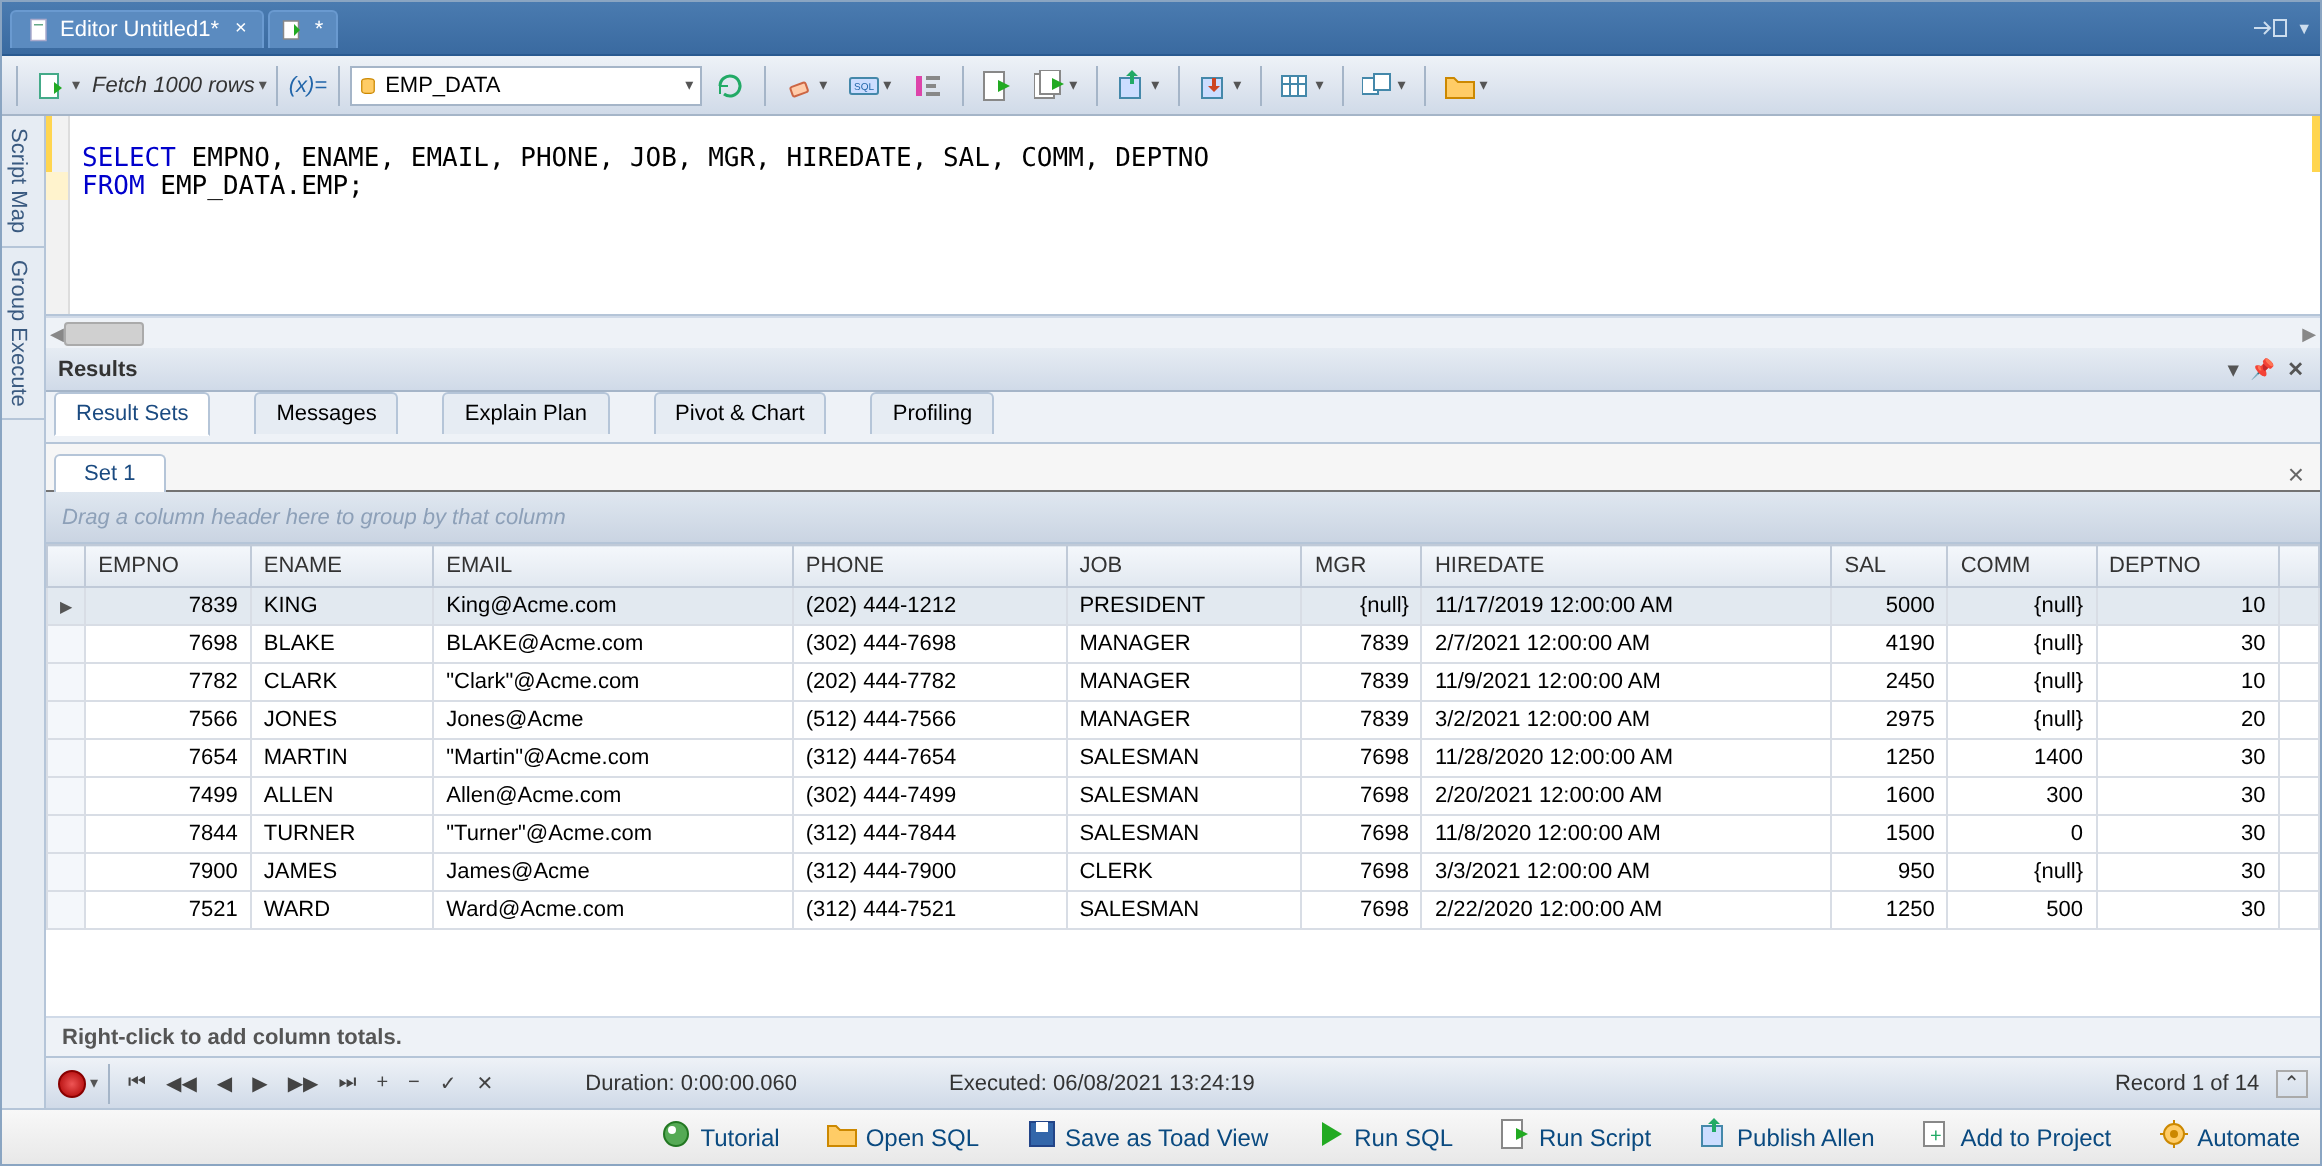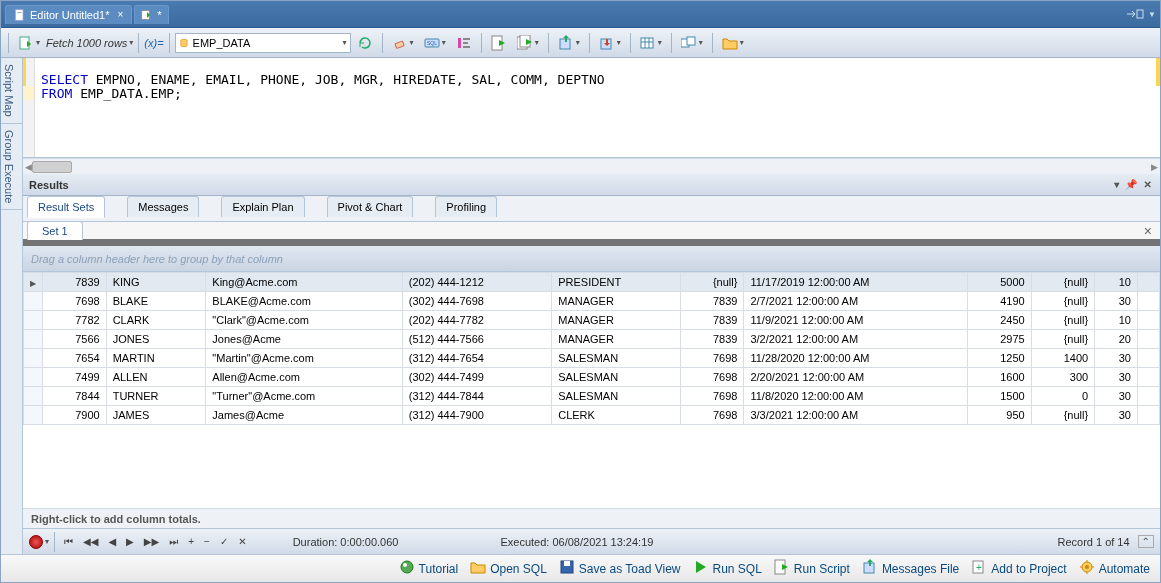--- a/index.html
+++ b/index.html
@@ -33,39 +33,39 @@
 .editor-wrap .rmark { position:absolute; right:0; top:0; width:4px; height:28px; background:#ffd54f; }
 .hscroll { height:16px; background:#eef2f7; border-top:1px solid #d0dae8; display:flex; align-items:center; padding:0 2px; font-size:9px; color:#888; }
 .hscroll .thumb { background:#d0d0d0; border:1px solid #aaa; width:40px; height:12px; border-radius:2px; }
 .results-area { flex: 1; display: flex; flex-direction: column; background:#fff; overflow:hidden;}
 .results-hdr { background: linear-gradient(to bottom,#e6ecf3,#d0dae8); border-bottom:1px solid #a5b5c8; height:22px; display:flex; align-items:center; padding:0 6px; font-size:11px; color:#333; font-weight:bold;}
 .results-hdr .ctl { margin-left:auto; display:flex; gap:2px; color:#555; font-size:10px; }
 .results-hdr .ctl span { cursor:pointer; padding:0 2px;}
 .tabs-row { display:flex; background:#eef2f7; border-bottom:1px solid #b5c5d8; height:26px; align-items:flex-start; padding-left:4px;gap:20px;}
 .rtab { border:1px solid #b5c5d8; border-bottom:none; padding:4px 10px; font-size:11px; background:#e6ecf3; margin-right:2px; cursor:pointer; border-radius:3px 3px 0 0;}
 .rtab.active { background:#fff; color:#1a4a80; border-bottom:1px solid #fff; margin-bottom:-1px;}
-.set-row { display:flex; background:#f6f6f6; border-bottom:7px solid #737373; height:24px; align-items:flex-end; padding-left:4px;}
+.set-row { display:flex; background:#f6f6f6; border-bottom:1px solid #737373; height:24px; align-items:flex-end; padding-left:4px;}
 .set-tab { border:1px solid #b5c5d8; border-bottom:none; padding:3px 14px; font-size:11px; background:#fff; color:#1a4a80; border-radius:3px 3px 0 0; margin-bottom:-1px;}
 .set-row .xbtn { margin-left:auto; padding:0 8px; font-size:14px; color:#666; cursor:pointer;}
 .group-bar { background:linear-gradient(to bottom,#dfe7f0,#cad4e2); border-bottom:1px solid #b5c5d8; height:26px; display:flex; align-items:center; padding:0 8px; font-size:11px; color:#8da0b8; font-style:italic;}
 .grid-wrap { flex:1; overflow:auto; position:relative;}
 table.grid { border-collapse:collapse; width:100%; font-size:11px; }
 table.grid th { background:linear-gradient(to bottom,#f4f7fb,#e1e8f0); border:1px solid #c0cad8; padding:4px 6px; text-align:left; font-weight:normal; color:#333; position:sticky; top:0; height:20px;}
 table.grid td { border:1px solid #d8dde5; padding:3px 6px; background:#fff; white-space:nowrap;}
 table.grid tr.sel td { background:#e2e9f0; }
 table.grid td.num { text-align:right; }
 table.grid td.rowh { background:#f4f7fb; width:16px; }
 table.grid tr.sel td.rowh::before { content:'▶'; font-size:8px; color:#555;}
 .grid-footer { background:#eef2f7; border-top:1px solid #d0dae8; height:20px; display:flex; align-items:center; padding:0 8px; font-size:11px; color:#555;font-weight:bold;}
 .nav-bar { background:linear-gradient(to bottom,#eef2f7,#d0dae8); border-top:1px solid #b5c5d8; height:26px; display:flex; align-items:center; padding:0 6px; gap:2px;}
 .nav-bar .rec { width:14px; height:14px; border-radius:50%; background:radial-gradient(circle,#e55,#a00); border:1px solid #800;}
 .nav-bar .nbtn { padding:2px 4px; font-size:10px; color:#444; cursor:pointer; font-family:Arial;}
 .nav-bar .info { margin-left:40px; font-size:11px; color:#333;}
 .nav-bar .recinfo { margin-left:auto; font-size:11px; color:#333; padding-right:6px;}
-.bottom-bar { background:linear-gradient(to bottom,#f8f8f8,#e8e8e8); border-top:1px solid #b5c5d8; height:28px; display:flex; align-items:center; justify-content:flex-end; padding:0 10px; gap:12px;}
+.bottom-bar { background:linear-gradient(to bottom,#f8f8f8,#e8e8e8); border-top:1px solid #b5c5d8; height:28px; display:flex; align-items:center; justify-content:flex-end; padding:0 10px; gap:23px;}
 .bb-item { display:flex; align-items:center; gap:4px; font-size:12px; color:#0a4a80; cursor:pointer;}
 .bb-item svg { width:16px; height:16px;}
 </style>
 </head>
 <body>
 
 <div class="title-bar">
   <div class="tab">
     <svg viewBox="0 0 16 16">
         <rect x="2" y="1" width="10" height="14" fill="#fff" stroke="#aac"></rect>
@@ -236,20 +236,34 @@
       <div class="set-row">
         <div class="set-tab">Set 1</div>
         <span class="xbtn">×</span>
       </div>
       <div class="group-bar">
         <span>Drag a column header here to group by that column</span>
       </div>
       <div class="grid-wrap">
         <table class="grid" id="grid">
             <tbody>
+              <tr>
+                <th style="width:16px"></th>
+                <th>EMPNO</th>
+                <th>ENAME</th>
+                <th>EMAIL</th>
+                <th>PHONE</th>
+                <th>JOB</th>
+                <th>MGR</th>
+                <th>HIREDATE</th>
+                <th>SAL</th>
+                <th>COMM</th>
+                <th>DEPTNO</th>
+                <th style="width:auto"></th>
+              </tr>
               <tr class="sel">
                 <td class="rowh"></td>
                 <td class="num">7839</td>
                 <td class="">KING</td>
                 <td class="">King@Acme.com</td>
                 <td class="">(202) 444-1212</td>
                 <td class="">PRESIDENT</td>
                 <td class="num">{null}</td>
                 <td class="">11/17/2019 12:00:00 AM</td>
                 <td class="num">5000</td>
@@ -345,20 +359,34 @@
                 <td class="rowh"></td>
                 <td class="num">7900</td>
                 <td class="">JAMES</td>
                 <td class="">James@Acme</td>
                 <td class="">(312) 444-7900</td>
                 <td class="">CLERK</td>
                 <td class="num">7698</td>
                 <td class="">3/3/2021 12:00:00 AM</td>
                 <td class="num">950</td>
                 <td class="num">{null}</td>
+                <td class="num">30</td>
+                <td></td>
+              </tr>
+              <tr class="">
+                <td class="rowh"></td>
+                <td class="num">7521</td>
+                <td class="">WARD</td>
+                <td class="">Ward@Acme.com</td>
+                <td class="">(312) 444-7521</td>
+                <td class="">SALESMAN</td>
+                <td class="num">7698</td>
+                <td class="">2/22/2020 12:00:00 AM</td>
+                <td class="num">1250</td>
+                <td class="num">500</td>
                 <td class="num">30</td>
                 <td></td>
               </tr>
             </tbody>
           </table>
       </div>
       <div class="grid-footer">
         <span>Right-click to add column totals.</span>
       </div>
       <div class="nav-bar">
@@ -369,21 +397,21 @@
         <span class="nbtn">◀◀</span>
         <span class="nbtn">◀</span>
         <span class="nbtn">▶</span>
         <span class="nbtn">▶▶</span>
         <span class="nbtn">⏭</span>
         <span class="nbtn">+</span>
         <span class="nbtn">−</span>
         <span class="nbtn">✓</span>
         <span class="nbtn">✕</span>
         <span class="info">Duration: 0:00:00.060</span>
-        <span class="info" style="margin-left:100px">Executed: 06/08/2021 13:24:19</span>
+        <span class="info" style="margin-left:74px">Executed: 06/08/2021 13:24:19</span>
         <span class="recinfo">Record 1 of 14</span>
         <span class="nbtn" style="border:1px solid #aaa;padding:0 3px">⌃</span>
       </div>
     </div>
   </div>
 </div>
 
 <div class="bottom-bar" id="bbar">
     <div class="bb-item">
       <span><svg viewBox="0 0 16 16">
@@ -416,21 +444,21 @@
           <rect x="1" y="1" width="10" height="14" fill="#fff" stroke="#888"></rect>
           <path d="M8 5 l6 3 -6 3 z" fill="#2a2"></path>
         </svg></span>
       <span>Run Script</span>
     </div>
     <div class="bb-item">
       <span><svg viewBox="0 0 16 16">
           <rect x="2" y="4" width="10" height="10" fill="#cdf" stroke="#48a"></rect>
           <path d="M8 0 l3 3 h-2 v4 h-2 v-4 h-2 z" fill="#2a6"></path>
         </svg></span>
-      <span>Messages File</span>
+      <span>Publish Allen</span>
     </div>
     <div class="bb-item">
       <span><svg viewBox="0 0 16 16">
           <rect x="2" y="2" width="10" height="12" fill="#fff" stroke="#888"></rect>
           <text x="5" y="12" font-size="10" fill="#2a6">+</text>
         </svg></span>
       <span>Add to Project</span>
     </div>
     <div class="bb-item">
       <span><svg viewBox="0 0 16 16">

